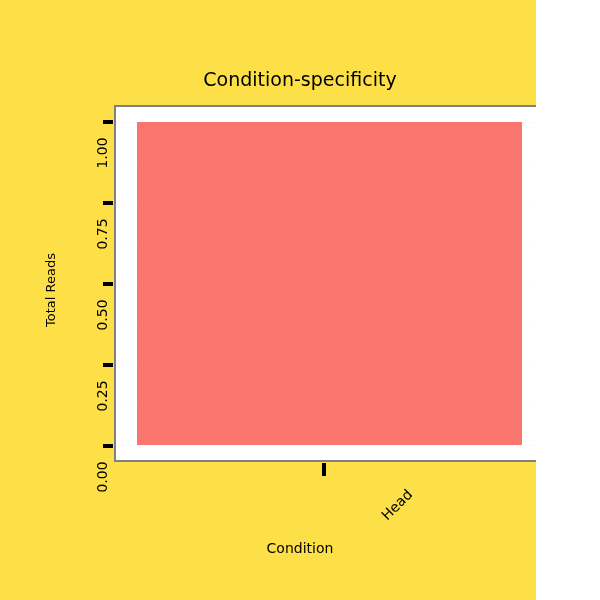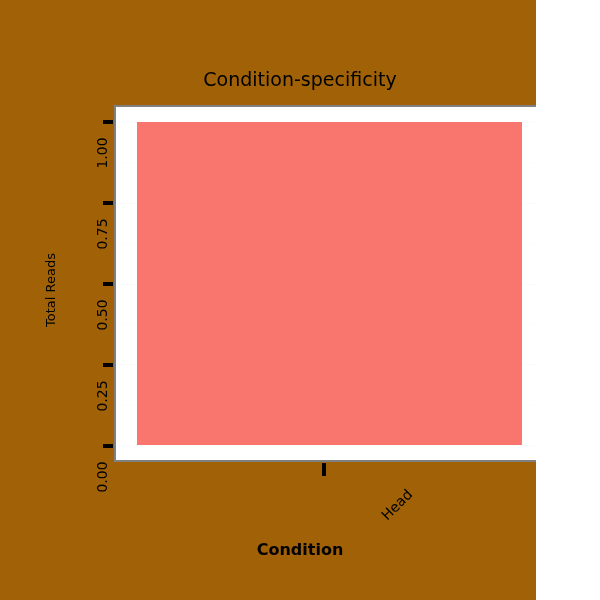--- a/index.html
+++ b/index.html
@@ -8,21 +8,21 @@
     padding: 0;
     background: #ffffff;
   }
   body {
     font-family: "DejaVu Sans", "Liberation Sans", sans-serif;
   }
   #plot {
     position: relative;
     width: 536px;
     height: 600px;
-    background: #a16207;
+    background: #fde047;
     overflow: hidden;
   }
 
   
   .plot-title {
     position: absolute;
     left: 0;
     top: 68px;
     width: 600px;
     text-align: center;
@@ -116,24 +116,23 @@
     white-space: nowrap;
     transform-origin: 50% 50%;
     transform: translate(-50%, -50%) rotate(-90deg);
   }
   .xlab {
     position: absolute;
     left: 0;
     top: 540px;
     width: 600px;
     text-align: center;
-    font-size: 16px;
+    font-size: 14px;
     color: #000000;
     white-space: nowrap;
-    font-weight: bold;
   }
 </style>
 </head>
 <body>
 
 <div id="plot">
 
   <div class="plot-title">Condition-specificity</div>
 
   <div class="ylab">Total Reads</div>

